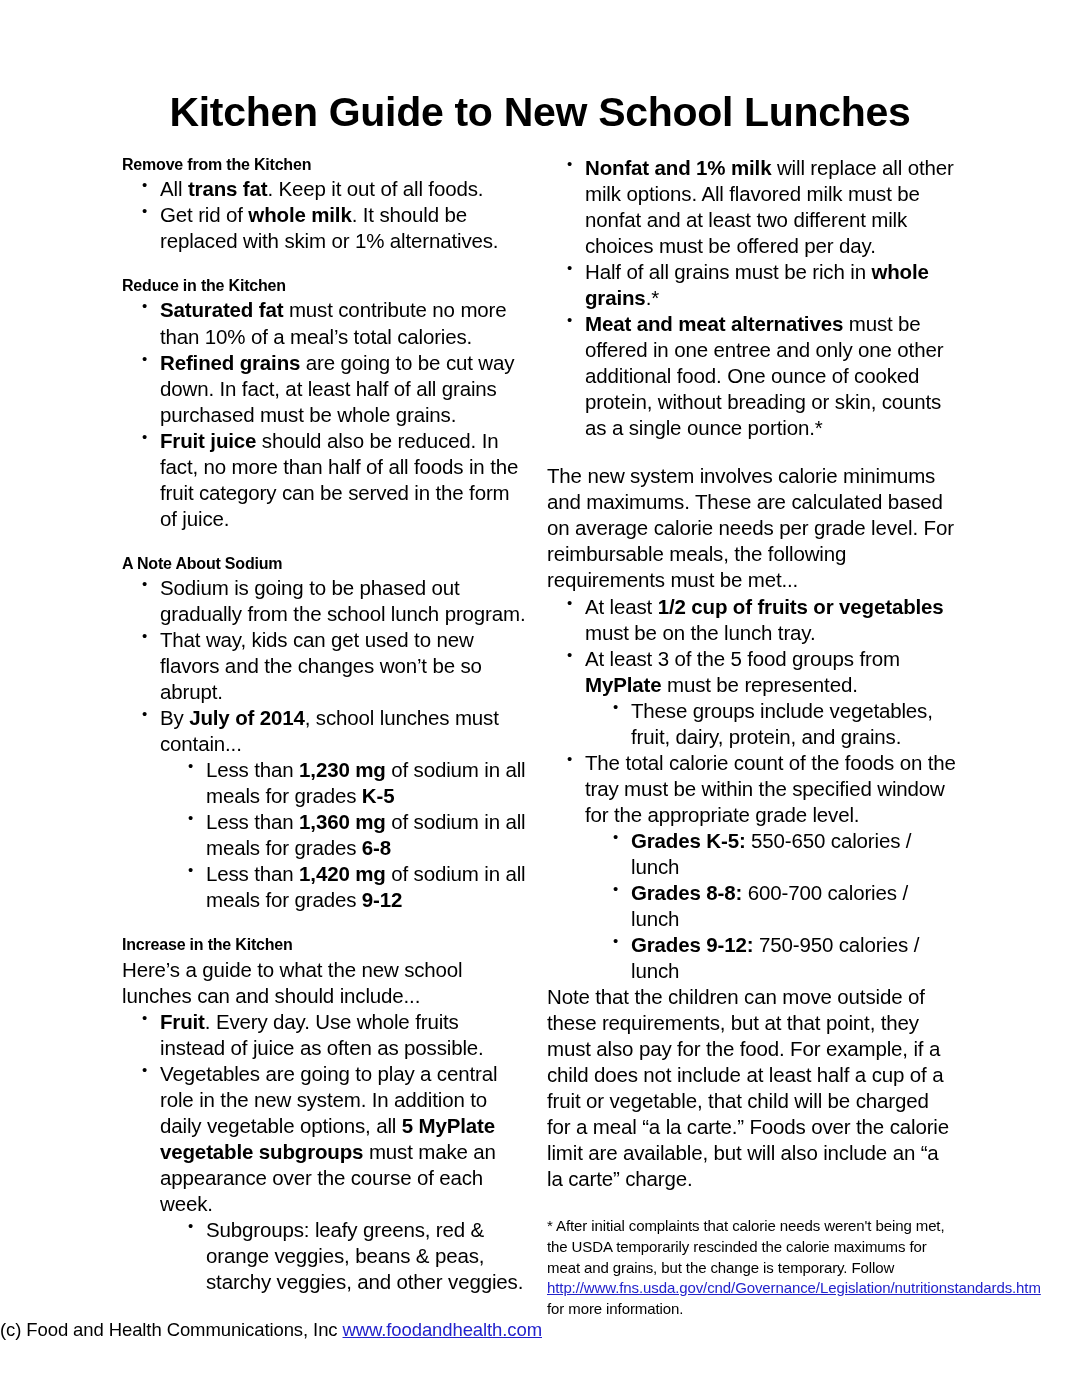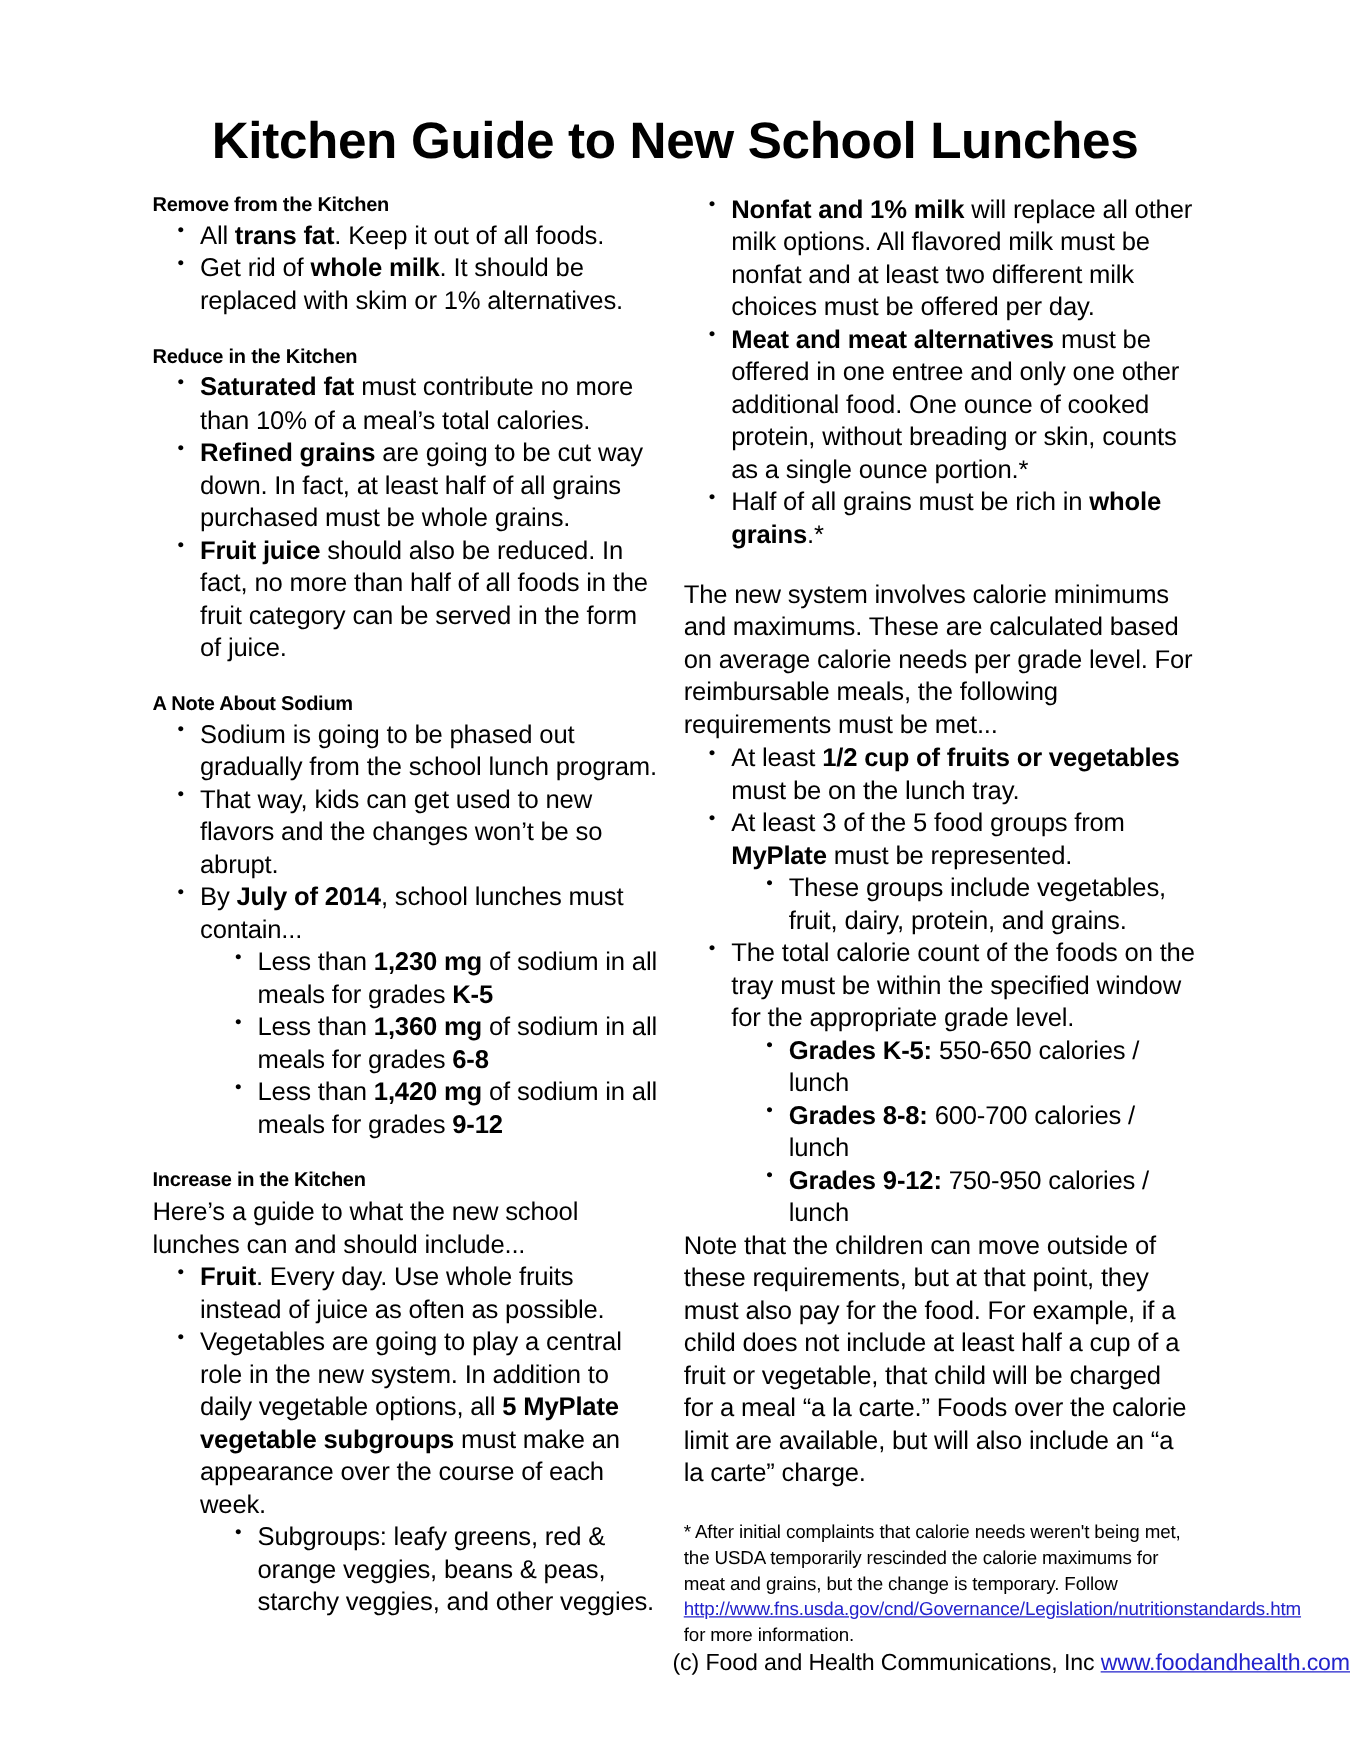--- a/index.html
+++ b/index.html
@@ -98,21 +98,21 @@
   }
   .footnote a, .link {
     color: #2222cc;
     text-decoration: underline;
   }
   .footer {
     position: absolute;
     left: 0;
     right: 0;
     bottom: 56px;
-    text-align: right;
+    text-align: left;
     font-size: 18.5px;
     letter-spacing: -0.1px;
   }
   .footer .link { font-size: 18.5px; }
 </style>
 </head>
 <body>
 
 <div class="page">
 
@@ -167,22 +167,22 @@
         </ul>
       </div>
 
     </div>
 
     <div class="col-right">
 
       <div class="section">
         <ul class="bullets">
           <li><b>Nonfat and 1% milk</b><span> will replace all other milk options. All flavored milk must be nonfat and at least two different milk choices must be offered per day.</span></li>
+          <li><span>Half of all grains must be rich in </span><b>whole grains</b><span>.*</span></li>
           <li><b>Meat and meat alternatives</b><span> must be offered in one entree and only one other additional food. One ounce of cooked protein, without breading or skin, counts as a single ounce portion.*</span></li>
-          <li><span>Half of all grains must be rich in </span><b>whole grains</b><span>.*</span></li>
         </ul>
       </div>
 
       <div class="section tight">
         <p class="body-text">The new system involves calorie minimums and maximums. These are calculated based on average calorie needs per grade level. For reimbursable meals, the following requirements must be met...</p>
         <ul class="bullets">
           <li><span>At least </span><b>1/2 cup of fruits or vegetables</b><span> must be on the lunch tray.</span></li>
           <li><span>At least 3 of the 5 food groups from </span><b>MyPlate</b><span> must be represented.</span>
             <ul class="bullets">
               <li>These groups include vegetables, fruit, dairy, protein, and grains.</li>

